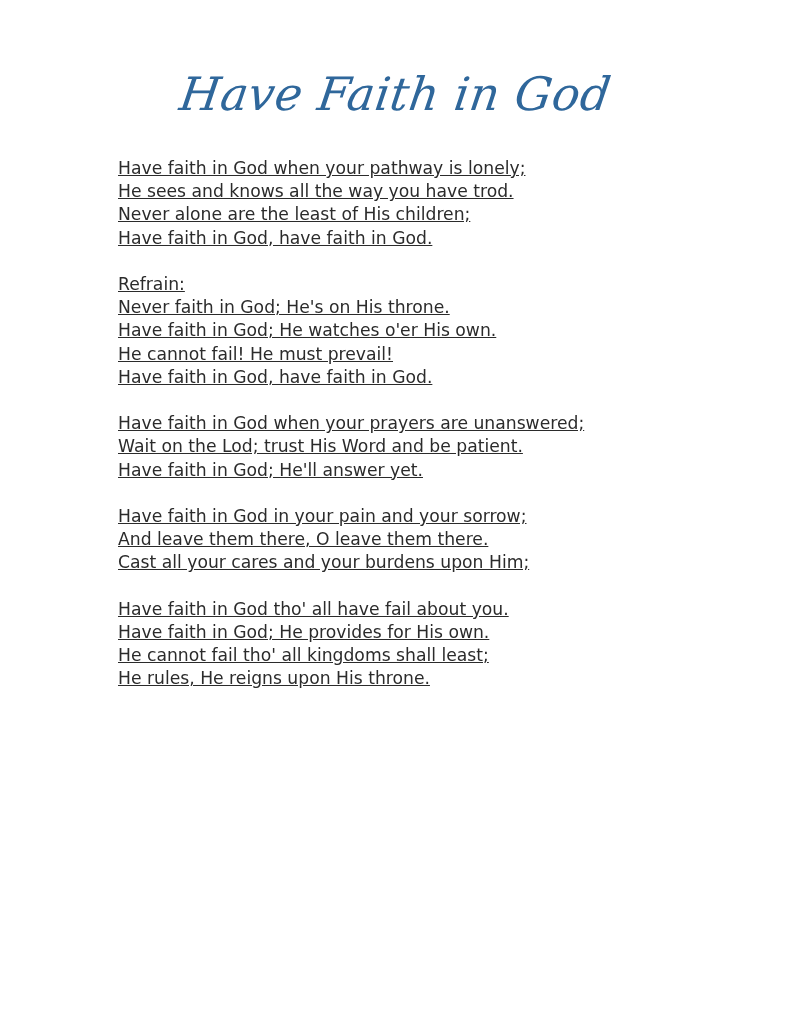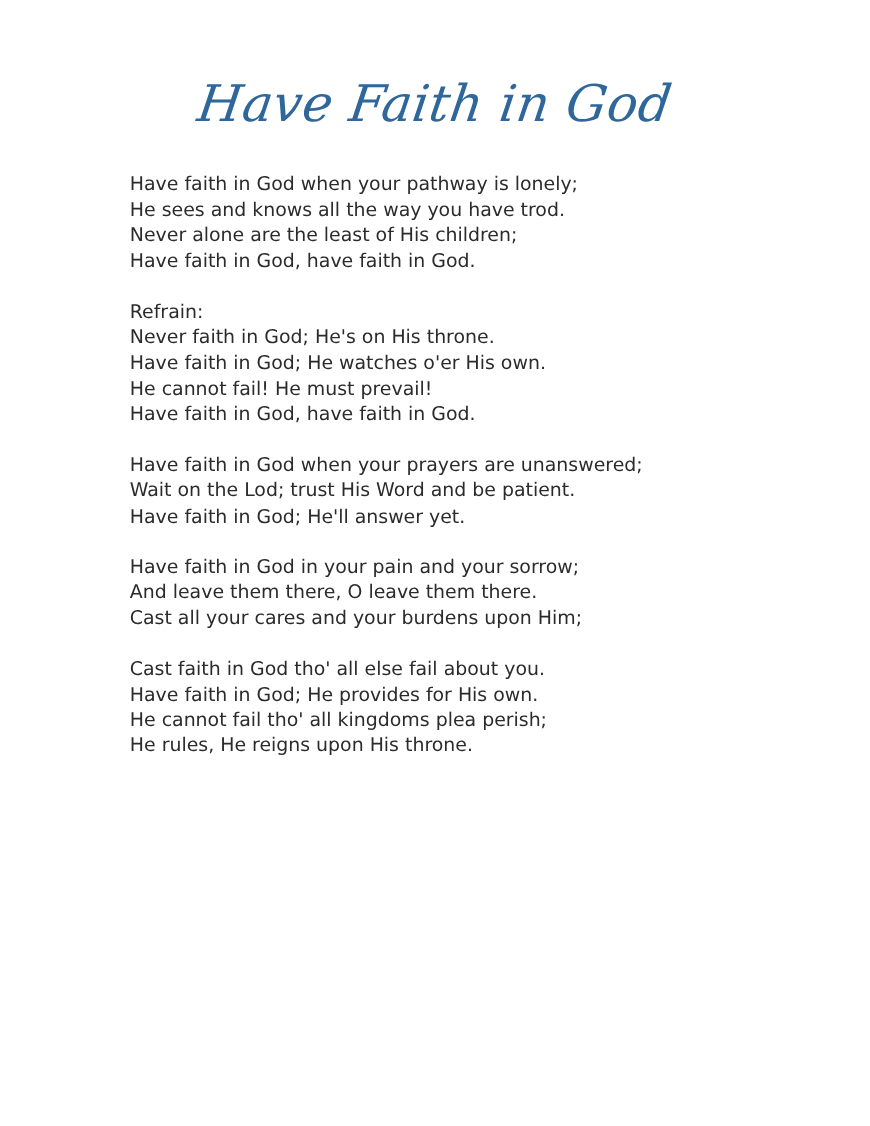--- a/index.html
+++ b/index.html
@@ -39,20 +39,21 @@
       left: 118px;
       top: 157px;
       width: 600px;
       font-family: "DejaVu Sans", sans-serif;
       font-size: 17.2px;
       line-height: 23.2px;
       color: #2b2b2b;
     }
     .stanza {
       margin: 0 0 23.2px 0;
+      text-decoration: underline;
     }
     .line {
       display: block;
       white-space: nowrap;
     }
   </style>
 </head>
 <body>
 
 <div class="page">
@@ -76,19 +77,19 @@
       <span class="line">Have faith in God when your prayers are unanswered;</span>
       <span class="line">Wait on the Lod; trust His Word and be patient.</span>
       <span class="line">Have faith in God; He'll answer yet.</span>
     </div>
     <div class="stanza">
       <span class="line">Have faith in God in your pain and your sorrow;</span>
       <span class="line">And leave them there, O leave them there.</span>
       <span class="line">Cast all your cares and your burdens upon Him;</span>
     </div>
     <div class="stanza">
-      <span class="line">Cast faith in God tho' all else fail about you.</span>
+      <span class="line">Have faith in God tho' all have fail about you.</span>
       <span class="line">Have faith in God; He provides for His own.</span>
-      <span class="line">He cannot fail tho' all kingdoms plea perish;</span>
+      <span class="line">He cannot fail tho' all kingdoms shall least;</span>
       <span class="line">He rules, He reigns upon His throne.</span>
     </div>
   </div>
 </div>
 
 </body></html>

